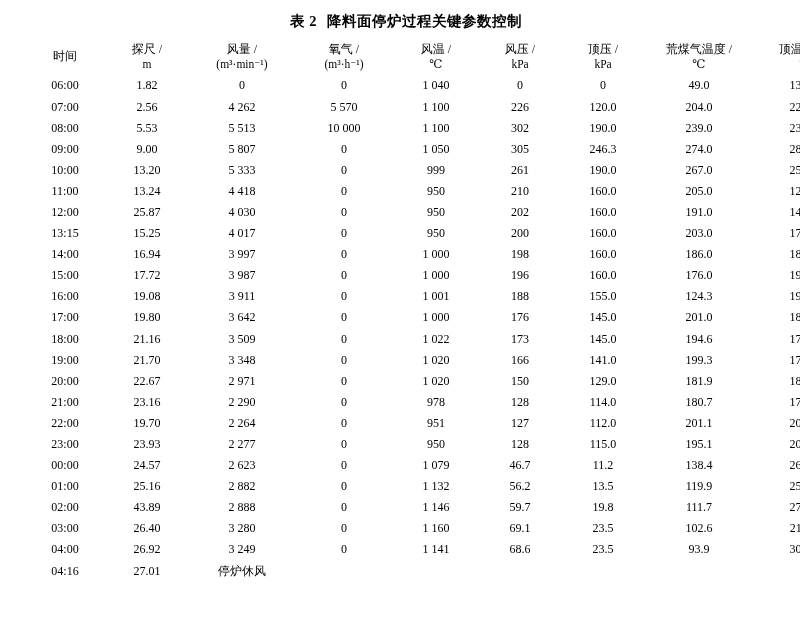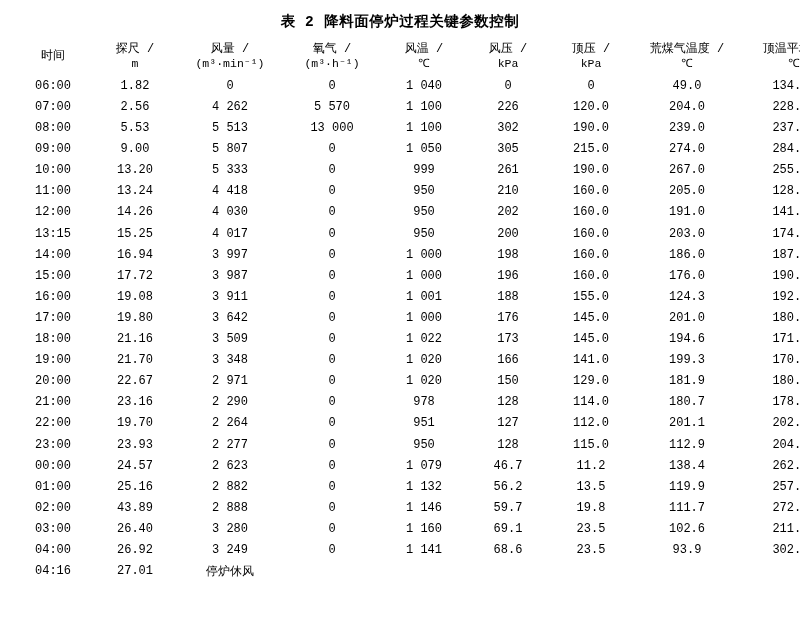--- a/index.html
+++ b/index.html
@@ -11,22 +11,21 @@
     width: 800px;
     height: 617px;
     font-family: "Liberation Serif", "DejaVu Serif", serif;
     color: #000000;
   }
   .page {
     width: 800px;
     height: 617px;
     position: relative;
     box-sizing: border-box;
-    padding: 6px 14px 0 14px;
-    font-family: Liberation Mono, monospace;
+    padding: 6px 14px 0 26px;
   }
   .table-caption {
     text-align: center;
     font-size: 14.5px;
     font-weight: bold;
     letter-spacing: 0.5px;
     padding: 6px 0 8px 0;
   }
   .caption-label {
     margin-right: 10px;
@@ -181,35 +180,35 @@
           <td>1 100</td>
           <td>226</td>
           <td>120.0</td>
           <td>204.0</td>
           <td>228.00</td>
         </tr>
         <tr class="data-row">
           <td>08:00</td>
           <td>5.53</td>
           <td>5 513</td>
-          <td>13 000</td>
+          <td>10 000</td>
           <td>1 100</td>
           <td>302</td>
           <td>190.0</td>
           <td>239.0</td>
           <td>237.00</td>
         </tr>
         <tr class="data-row">
           <td>09:00</td>
           <td>9.00</td>
           <td>5 807</td>
           <td>0</td>
           <td>1 050</td>
           <td>305</td>
-          <td>215.0</td>
+          <td>246.3</td>
           <td>274.0</td>
           <td>284.00</td>
         </tr>
         <tr class="data-row">
           <td>10:00</td>
           <td>13.20</td>
           <td>5 333</td>
           <td>0</td>
           <td>999</td>
           <td>261</td>
@@ -223,21 +222,21 @@
           <td>4 418</td>
           <td>0</td>
           <td>950</td>
           <td>210</td>
           <td>160.0</td>
           <td>205.0</td>
           <td>128.00</td>
         </tr>
         <tr class="data-row">
           <td>12:00</td>
-          <td>14.26</td>
+          <td>25.87</td>
           <td>4 030</td>
           <td>0</td>
           <td>950</td>
           <td>202</td>
           <td>160.0</td>
           <td>191.0</td>
           <td>141.00</td>
         </tr>
         <tr class="data-row">
           <td>13:15</td>
@@ -350,21 +349,21 @@
           <td>202.75</td>
         </tr>
         <tr class="data-row">
           <td>23:00</td>
           <td>23.93</td>
           <td>2 277</td>
           <td>0</td>
           <td>950</td>
           <td>128</td>
           <td>115.0</td>
-          <td>112.9</td>
+          <td>195.1</td>
           <td>204.25</td>
         </tr>
         <tr class="data-row">
           <td>00:00</td>
           <td>24.57</td>
           <td>2 623</td>
           <td>0</td>
           <td>1 079</td>
           <td>46.7</td>
           <td>11.2</td>

